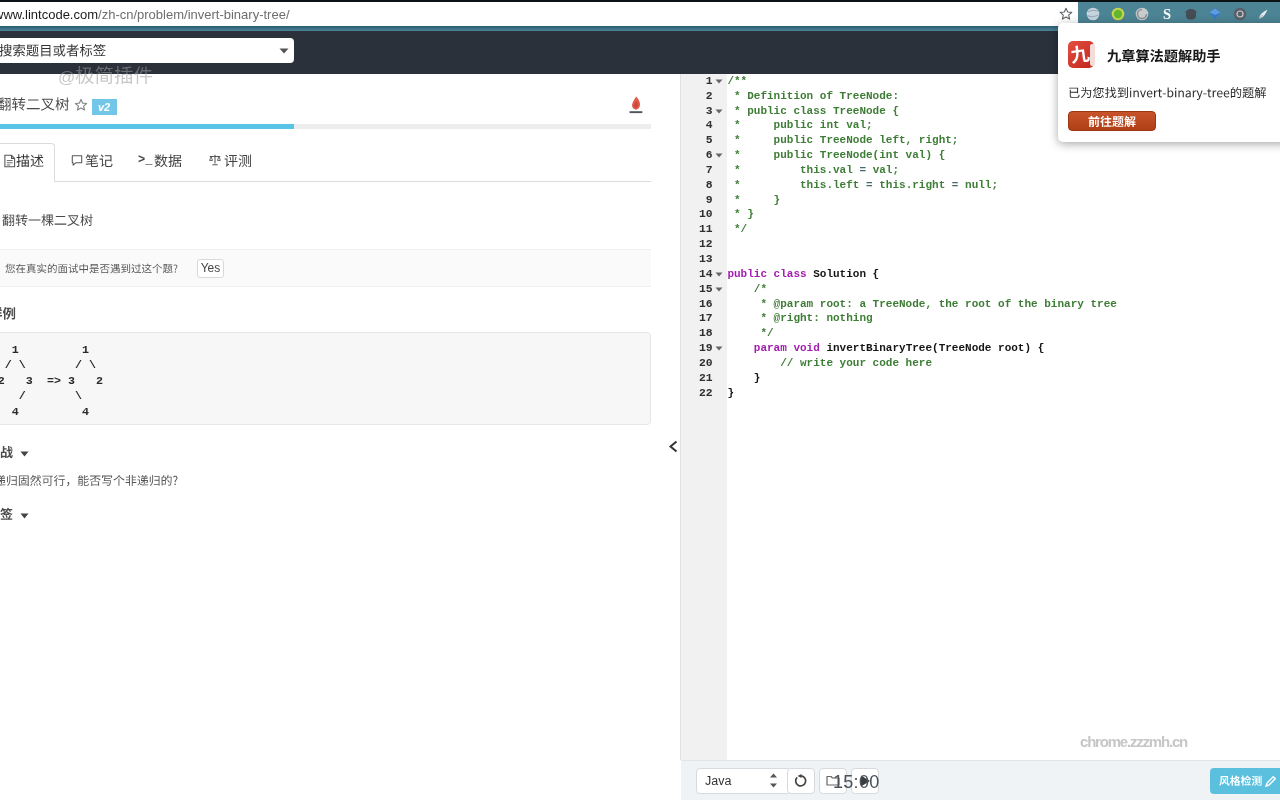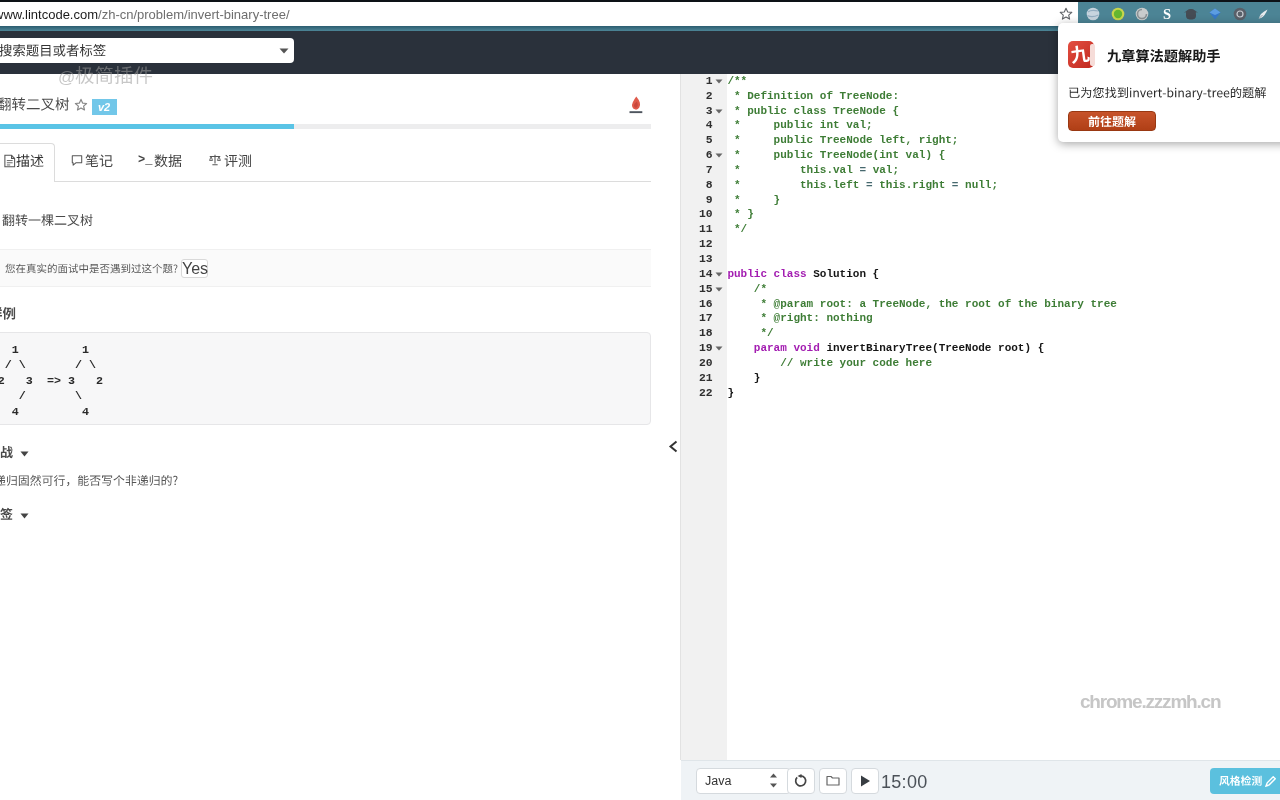--- a/index.html
+++ b/index.html
@@ -117,21 +117,21 @@
       <g transform="translate(2.00,15.00)">
         <path d="M6.6 -8.0C7.0 -7.2 7.3 -6.1 7.5 -5.4L8.2 -5.6C8.0 -6.3 7.6 -7.4 7.3 -8.2ZM9.5 -8.0C9.9 -7.2 10.3 -6.1 10.4 -5.5L11.1 -5.7C10.9 -6.3 10.6 -7.4 10.2 -8.2ZM5.2 -9.6C5.1 -9.1 4.8 -8.3 4.5 -7.8H4.1V-9.8C4.9 -9.9 5.6 -10.0 6.2 -10.2L5.7 -10.8C4.5 -10.5 2.4 -10.3 0.7 -10.2C0.8 -10.0 0.9 -9.7 0.9 -9.5C1.7 -9.6 2.5 -9.6 3.2 -9.7V-7.8H0.6V-7.0H2.9C2.3 -6.2 1.3 -5.3 0.5 -4.8C0.6 -4.5 0.8 -4.2 0.9 -3.9L1.1 -4.1V1.0H1.9V0.3H5.3V0.9H6.1V-4.2H1.2C1.9 -4.7 2.7 -5.5 3.2 -6.3V-4.4H4.1V-6.3C4.7 -5.8 5.6 -5.0 6.0 -4.6L6.5 -5.4C6.1 -5.7 4.8 -6.6 4.2 -7.0H6.3V-7.8H5.3C5.5 -8.2 5.8 -8.8 6.0 -9.3ZM1.3 -9.2C1.5 -8.8 1.7 -8.2 1.8 -7.8L2.5 -8.0C2.4 -8.4 2.2 -9.0 2.0 -9.4ZM3.3 -1.6V-0.5H1.9V-1.6ZM4.0 -1.6H5.3V-0.5H4.0ZM3.3 -2.3H1.9V-3.4H3.3ZM4.0 -2.3V-3.4H5.3V-2.3ZM6.4 -2.6 6.9 -1.9C7.3 -2.4 7.9 -3.0 8.4 -3.6V-0.1C8.4 0.1 8.4 0.1 8.2 0.1C8.1 0.1 7.6 0.1 7.1 0.1C7.2 0.4 7.3 0.8 7.4 1.0C8.1 1.0 8.5 1.0 8.8 0.8C9.1 0.7 9.2 0.4 9.2 -0.1V-10.3H6.7V-9.5H8.4V-4.7C7.7 -3.9 6.9 -3.1 6.4 -2.6ZM9.4 -2.7 9.9 -2.1C10.3 -2.5 10.8 -3.1 11.3 -3.6V-0.1C11.3 0.1 11.2 0.1 11.1 0.1C10.9 0.1 10.4 0.1 9.9 0.1C10.0 0.4 10.2 0.8 10.2 1.0C10.9 1.0 11.4 1.0 11.7 0.8C12.0 0.7 12.1 0.4 12.1 -0.1V-10.3H9.5V-9.5H11.3V-4.7C10.6 -4.0 9.9 -3.2 9.4 -2.7Z M14.1 -4.3C14.2 -4.4 14.6 -4.5 15.0 -4.5H16.2V-2.6L13.5 -2.2L13.7 -1.2L16.2 -1.7V1.0H17.1V-1.9L18.9 -2.2L18.8 -3.1L17.1 -2.8V-4.5H18.4V-5.4H17.1V-7.4H16.2V-5.4H14.9C15.3 -6.3 15.7 -7.4 16.0 -8.5H18.4V-9.4H16.3C16.4 -9.8 16.5 -10.3 16.6 -10.7L15.7 -10.9C15.6 -10.4 15.5 -9.9 15.4 -9.4H13.6V-8.5H15.1C14.8 -7.4 14.5 -6.5 14.4 -6.2C14.2 -5.7 14.0 -5.2 13.8 -5.2C13.9 -4.9 14.0 -4.5 14.1 -4.3ZM18.5 -7.0V-6.0H20.4C20.2 -5.1 19.9 -4.3 19.7 -3.6H23.4C23.0 -3.0 22.4 -2.2 21.9 -1.5C21.4 -1.8 21.0 -2.1 20.5 -2.3L19.9 -1.7C21.2 -0.9 22.8 0.3 23.5 1.1L24.2 0.3C23.8 -0.1 23.2 -0.5 22.6 -1.0C23.4 -2.1 24.3 -3.3 25.0 -4.3L24.3 -4.6L24.1 -4.5H21.0L21.4 -6.0H25.5V-7.0H21.7L22.1 -8.5H25.0V-9.4H22.4L22.8 -10.8L21.8 -10.9L21.4 -9.4H19.0V-8.5H21.2L20.7 -7.0Z M26.6 -5.6V-4.5H38.5V-5.6Z M44.5 -10.4V-5.3H47.1V-4.2H43.9V-3.3H46.6C45.8 -2.0 44.6 -0.8 43.4 -0.2C43.6 -0.0 43.9 0.3 44.0 0.5C45.1 -0.1 46.3 -1.4 47.1 -2.7V1.0H48.1V-2.8C48.8 -1.5 49.9 -0.3 50.9 0.4C51.0 0.2 51.3 -0.2 51.6 -0.4C50.5 -0.9 49.4 -2.1 48.6 -3.3H51.4V-4.2H48.1V-5.3H50.7V-10.4ZM45.4 -7.4H47.1V-6.1H45.4ZM48.0 -7.4H49.8V-6.1H48.0ZM45.4 -9.6H47.1V-8.2H45.4ZM48.0 -9.6H49.8V-8.2H48.0ZM41.5 -10.9V-8.4H39.6V-7.5H41.4C41.0 -5.7 40.2 -3.7 39.4 -2.6C39.5 -2.3 39.8 -1.9 39.9 -1.6C40.5 -2.5 41.1 -3.9 41.5 -5.3V1.0H42.4V-5.7C42.8 -5.1 43.2 -4.3 43.4 -3.9L44.0 -4.6C43.8 -5.0 42.8 -6.5 42.4 -7.0V-7.5H43.8V-8.4H42.4V-10.9Z M53.8 -9.1V-8.0H63.2V-9.1ZM52.7 -1.4V-0.3H64.3V-1.4Z M70.1 -7.5C70.8 -6.9 71.7 -6.0 72.1 -5.4L72.8 -6.0C72.4 -6.6 71.5 -7.4 70.7 -8.0ZM66.2 -9.7V-8.7H67.2C68.0 -6.2 69.1 -4.1 70.8 -2.5C69.2 -1.3 67.4 -0.4 65.4 0.2C65.6 0.4 65.9 0.8 66.0 1.0C68.0 0.4 69.9 -0.5 71.5 -1.8C73.0 -0.6 74.7 0.3 76.9 0.8C77.1 0.5 77.3 0.1 77.5 -0.1C75.4 -0.6 73.7 -1.4 72.3 -2.5C74.1 -4.2 75.5 -6.5 76.2 -9.4L75.6 -9.7L75.5 -9.7ZM68.1 -8.7H75.0C74.3 -6.4 73.1 -4.6 71.5 -3.2C70.0 -4.6 68.9 -6.5 68.1 -8.7Z M86.3 -5.6C86.8 -4.8 87.3 -3.6 87.6 -2.8L88.3 -3.2C88.1 -3.9 87.5 -5.1 87.0 -5.9ZM82.4 -6.8C83.0 -6.0 83.5 -5.0 84.0 -4.1C83.5 -2.4 82.8 -1.1 82.1 -0.3C82.3 -0.1 82.6 0.2 82.7 0.4C83.5 -0.4 84.1 -1.6 84.6 -3.0C84.9 -2.4 85.2 -1.8 85.4 -1.3L86.2 -1.9C85.9 -2.5 85.5 -3.3 85.0 -4.2C85.4 -5.6 85.6 -7.3 85.8 -9.2L85.3 -9.4L85.1 -9.3H82.7V-8.5H84.9C84.8 -7.3 84.6 -6.3 84.3 -5.3C83.9 -6.0 83.5 -6.7 83.1 -7.3ZM88.5 -10.9V-8.1H86.0V-7.2H88.5V-0.2C88.5 -0.0 88.5 0.0 88.3 0.1C88.1 0.1 87.4 0.1 86.7 0.0C86.8 0.3 86.9 0.7 87.0 1.0C88.0 1.0 88.6 0.9 88.9 0.8C89.3 0.6 89.4 0.3 89.4 -0.2V-7.2H90.5V-8.1H89.4V-10.9ZM80.1 -10.9V-8.2H78.7V-7.3H80.1C79.8 -5.5 79.1 -3.4 78.4 -2.2C78.6 -2.0 78.8 -1.7 78.9 -1.4C79.4 -2.1 79.8 -3.3 80.1 -4.5V1.0H81.0V-5.4C81.4 -4.7 81.8 -3.8 81.9 -3.4L82.5 -4.2C82.3 -4.5 81.3 -6.2 81.0 -6.8V-7.3H82.2V-8.2H81.0V-10.9Z" fill="#4a4a4a"></path>
       </g>
     </svg>
 <div style="position:absolute;left:0;top:249px;width:651px;height:38px;background:#fafafa;border-top:1px solid #f0f0f0;border-bottom:1px solid #f0f0f0"></div>
 <svg style="position:absolute;left:2.8px;top:259.9px;" width="177" height="18">
       <g transform="translate(2.00,12.50)">
         <path d="M4.9 -5.9C4.6 -5.2 4.1 -4.5 3.6 -4.0C3.7 -3.9 4.0 -3.6 4.2 -3.5C4.7 -4.0 5.3 -4.9 5.6 -5.7ZM6.5 -6.8V-3.7C6.5 -3.6 6.4 -3.6 6.3 -3.5C6.2 -3.5 5.7 -3.5 5.2 -3.5C5.3 -3.4 5.5 -3.1 5.5 -2.9C6.2 -2.9 6.6 -2.9 6.9 -3.0C7.2 -3.1 7.2 -3.3 7.2 -3.7V-6.8ZM7.8 -5.6C8.3 -5.0 8.9 -4.1 9.1 -3.5L9.8 -3.9C9.5 -4.4 9.0 -5.3 8.4 -5.9ZM2.8 -2.3V-0.4C2.8 0.4 3.1 0.6 4.3 0.6C4.6 0.6 6.6 0.6 6.9 0.6C7.9 0.6 8.1 0.3 8.3 -1.0C8.0 -1.1 7.7 -1.2 7.5 -1.3C7.5 -0.2 7.4 -0.1 6.8 -0.1C6.4 -0.1 4.7 -0.1 4.4 -0.1C3.7 -0.1 3.5 -0.1 3.5 -0.5V-2.3ZM4.3 -2.7C4.9 -2.2 5.6 -1.4 5.8 -0.9L6.5 -1.3C6.2 -1.8 5.5 -2.5 5.0 -3.1ZM8.1 -2.1C8.5 -1.4 9.0 -0.4 9.2 0.3L9.9 -0.0C9.8 -0.7 9.3 -1.6 8.8 -2.4ZM1.6 -2.2C1.3 -1.5 0.9 -0.5 0.5 0.1L1.2 0.4C1.6 -0.2 2.0 -1.2 2.3 -1.9ZM4.9 -8.8C4.6 -7.8 3.9 -6.8 3.2 -6.2C3.4 -6.1 3.7 -5.9 3.8 -5.7C4.2 -6.1 4.6 -6.6 4.9 -7.2H8.9C8.7 -6.8 8.5 -6.4 8.4 -6.1L9.1 -6.0C9.3 -6.4 9.6 -7.1 9.9 -7.7L9.4 -7.9L9.3 -7.8H5.3C5.4 -8.1 5.6 -8.4 5.6 -8.6ZM2.9 -8.9C2.3 -7.7 1.3 -6.5 0.4 -5.8C0.5 -5.6 0.8 -5.3 0.9 -5.2C1.2 -5.4 1.6 -5.8 1.9 -6.2V-2.8H2.7V-7.1C3.0 -7.6 3.3 -8.1 3.6 -8.6Z M14.6 -8.8C14.5 -8.3 14.3 -7.7 14.0 -7.2H11.2V-6.4H13.7C13.0 -5.1 12.1 -3.8 10.9 -3.0C11.0 -2.8 11.2 -2.5 11.3 -2.3C11.7 -2.6 12.2 -3.0 12.5 -3.3V0.8H13.3V-4.3C13.8 -4.9 14.2 -5.7 14.6 -6.4H20.4V-7.2H14.9C15.1 -7.7 15.3 -8.1 15.4 -8.6ZM16.8 -5.9V-3.9H14.4V-3.1H16.8V-0.1H14.0V0.6H20.3V-0.1H17.6V-3.1H20.0V-3.9H17.6V-5.9Z M27.2 -0.5C28.4 -0.1 29.6 0.4 30.3 0.8L31.0 0.3C30.2 -0.1 28.9 -0.6 27.7 -1.0ZM24.6 -1.0C24.0 -0.5 22.6 0.0 21.6 0.3C21.8 0.4 22.0 0.7 22.1 0.8C23.2 0.5 24.5 0.0 25.3 -0.5ZM25.9 -8.8 25.8 -7.9H21.9V-7.3H25.7L25.6 -6.6H23.1V-1.8H21.6V-1.2H30.9V-1.8H29.4V-6.6H26.4L26.5 -7.3H30.6V-7.9H26.6L26.8 -8.7ZM23.9 -1.8V-2.6H28.6V-1.8ZM23.9 -4.8H28.6V-4.2H23.9ZM23.9 -5.3V-6.0H28.6V-5.3ZM23.9 -3.7H28.6V-3.1H23.9Z M37.1 -1.1C38.5 -0.6 39.9 0.1 40.8 0.8L41.3 0.2C40.4 -0.5 38.9 -1.2 37.5 -1.7ZM34.0 -5.8C34.6 -5.5 35.3 -5.0 35.6 -4.6L36.1 -5.2C35.7 -5.6 35.1 -6.0 34.5 -6.4ZM33.0 -4.2C33.6 -3.9 34.3 -3.4 34.6 -3.0L35.1 -3.6C34.7 -3.9 34.0 -4.4 33.4 -4.7ZM32.4 -7.6V-5.5H33.2V-6.9H40.3V-5.5H41.1V-7.6H37.5C37.3 -8.0 37.0 -8.5 36.8 -8.9L36.0 -8.7C36.2 -8.3 36.4 -8.0 36.5 -7.6ZM32.2 -2.7V-2.0H36.0C35.4 -1.0 34.4 -0.3 32.4 0.1C32.5 0.3 32.7 0.6 32.8 0.8C35.2 0.3 36.3 -0.7 36.9 -2.0H41.3V-2.7H37.2C37.5 -3.7 37.6 -4.9 37.6 -6.4H36.8C36.7 -4.9 36.7 -3.7 36.3 -2.7Z M47.8 -4.4C48.4 -3.7 49.1 -2.6 49.4 -2.0L50.1 -2.4C49.7 -3.0 49.0 -4.0 48.4 -4.8ZM44.5 -8.8C44.4 -8.3 44.3 -7.6 44.1 -7.1H42.9V0.6H43.6V-0.3H46.6V-7.1H44.8C45.0 -7.6 45.2 -8.2 45.4 -8.7ZM43.6 -6.4H45.8V-4.2H43.6ZM43.6 -1.0V-3.5H45.8V-1.0ZM48.3 -8.9C47.9 -7.4 47.4 -6.0 46.7 -5.0C46.8 -4.9 47.2 -4.7 47.3 -4.6C47.7 -5.1 48.0 -5.7 48.3 -6.4H51.0C50.9 -2.2 50.7 -0.6 50.4 -0.3C50.2 -0.1 50.1 -0.1 49.9 -0.1C49.7 -0.1 49.0 -0.1 48.3 -0.1C48.5 0.1 48.6 0.4 48.6 0.6C49.2 0.7 49.8 0.7 50.2 0.6C50.5 0.6 50.8 0.5 51.0 0.2C51.4 -0.3 51.6 -1.9 51.7 -6.8C51.8 -6.9 51.8 -7.2 51.8 -7.2H48.6C48.8 -7.7 48.9 -8.2 49.0 -8.7Z M56.6 -3.5H58.8V-2.3H56.6ZM56.6 -4.1V-5.3H58.8V-4.1ZM56.6 -1.7H58.8V-0.5H56.6ZM53.1 -8.1V-7.4H57.2C57.1 -6.9 57.0 -6.4 56.9 -6.0H53.6V0.8H54.3V0.3H61.1V0.8H61.9V-6.0H57.7L58.1 -7.4H62.4V-8.1ZM54.3 -0.5V-5.3H55.9V-0.5ZM61.1 -0.5H59.5V-5.3H61.1Z M64.3 -8.1C64.8 -7.7 65.5 -7.0 65.8 -6.6L66.3 -7.1C66.0 -7.5 65.3 -8.2 64.8 -8.6ZM71.2 -8.4C71.6 -7.9 72.1 -7.3 72.3 -6.8L72.9 -7.2C72.6 -7.6 72.1 -8.2 71.7 -8.7ZM63.5 -5.5V-4.8H65.0V-1.0C65.0 -0.5 64.7 -0.2 64.5 -0.1C64.6 0.0 64.8 0.4 64.9 0.6C65.0 0.4 65.3 0.2 67.1 -1.0C67.0 -1.2 66.9 -1.5 66.9 -1.7L65.7 -0.9V-5.5ZM70.0 -8.8 70.1 -6.6H66.6V-5.9H70.1C70.3 -1.9 70.8 0.8 72.1 0.8C72.5 0.8 72.9 0.4 73.2 -1.4C73.0 -1.5 72.7 -1.7 72.5 -1.8C72.5 -0.8 72.3 -0.2 72.1 -0.2C71.5 -0.3 71.1 -2.6 70.9 -5.9H73.1V-6.6H70.9C70.9 -7.3 70.8 -8.0 70.8 -8.8ZM66.8 -0.6 67.0 0.1C67.9 -0.2 69.0 -0.5 70.1 -0.8L70.0 -1.5L68.8 -1.2V-3.6H69.8V-4.3H67.0V-3.6H68.1V-1.0Z M78.3 -8.8V-6.9H74.5V-2.0H75.3V-2.6H78.3V0.8H79.1V-2.6H82.2V-2.0H83.0V-6.9H79.1V-8.8ZM75.3 -3.4V-6.2H78.3V-3.4ZM82.2 -3.4H79.1V-6.2H82.2Z M86.5 -6.4H91.9V-5.5H86.5ZM86.5 -7.8H91.9V-6.9H86.5ZM85.7 -8.4V-4.9H92.7V-8.4ZM86.4 -3.1C86.2 -1.6 85.5 -0.4 84.4 0.3C84.5 0.4 84.9 0.7 85.0 0.9C85.7 0.4 86.2 -0.3 86.6 -1.1C87.5 0.3 88.8 0.6 90.9 0.6H93.8C93.9 0.4 94.0 0.1 94.1 -0.1C93.6 -0.1 91.4 -0.1 91.0 -0.1C90.5 -0.1 90.1 -0.1 89.7 -0.2V-1.6H93.2V-2.3H89.7V-3.5H93.9V-4.2H84.6V-3.5H88.9V-0.3C88.0 -0.5 87.4 -1.0 87.0 -2.0C87.1 -2.3 87.1 -2.7 87.2 -3.0Z M100.6 -5.9C101.8 -5.4 103.2 -4.6 104.0 -4.0L104.6 -4.6C103.8 -5.1 102.3 -6.0 101.1 -6.5ZM96.4 -3.1V0.8H97.2V0.3H102.4V0.8H103.2V-3.1ZM97.2 -0.4V-2.4H102.4V-0.4ZM95.2 -8.2V-7.5H99.8C98.6 -6.2 96.7 -5.2 94.9 -4.6C95.0 -4.4 95.3 -4.0 95.4 -3.8C96.8 -4.4 98.2 -5.1 99.3 -6.0V-3.4H100.1V-6.7C100.4 -6.9 100.7 -7.2 100.9 -7.5H104.3V-8.2Z M105.7 -7.7C106.4 -7.4 107.2 -6.7 107.6 -6.3L108.1 -6.9C107.7 -7.3 106.9 -7.9 106.3 -8.2ZM109.5 -2.4 109.6 -1.7 112.9 -2.0C112.9 -1.8 113.0 -1.6 113.0 -1.5L113.6 -1.7C113.5 -2.1 113.2 -2.9 112.9 -3.4L112.3 -3.3C112.5 -3.1 112.6 -2.8 112.7 -2.6L111.8 -2.5V-3.7H113.9V-1.2C113.9 -1.1 113.8 -1.1 113.7 -1.1C113.5 -1.1 113.1 -1.1 112.6 -1.1C112.7 -0.9 112.8 -0.7 112.8 -0.5C113.5 -0.5 114.0 -0.5 114.2 -0.6C114.5 -0.7 114.6 -0.9 114.6 -1.2V-4.4H111.8V-5.1H114.1V-8.5H108.9V-5.1H111.1V-4.4H108.5V-0.7H109.2V-3.7H111.1V-2.5ZM109.6 -6.5H111.1V-5.7H109.6ZM111.8 -6.5H113.4V-5.7H111.8ZM109.6 -7.9H111.1V-7.1H109.6ZM111.8 -7.9H113.4V-7.1H111.8ZM107.6 -5.1H105.6V-4.4H106.9V-1.0C106.4 -0.8 105.9 -0.4 105.4 0.2L105.9 0.9C106.5 0.2 107.0 -0.5 107.3 -0.5C107.6 -0.5 107.9 -0.1 108.4 0.1C109.1 0.6 110.0 0.7 111.2 0.7C112.4 0.7 114.1 0.7 114.9 0.6C114.9 0.4 115.0 0.0 115.1 -0.2C114.0 -0.1 112.5 0.0 111.3 0.0C110.1 0.0 109.2 -0.1 108.5 -0.5C108.1 -0.8 107.9 -1.0 107.6 -1.1Z M122.2 -7.9V-1.6H123.0V-7.9ZM124.3 -8.7V-0.4C124.3 -0.2 124.3 -0.2 124.1 -0.2C123.9 -0.1 123.3 -0.1 122.7 -0.2C122.8 0.0 123.0 0.4 123.0 0.6C123.8 0.6 124.3 0.6 124.6 0.5C125.0 0.3 125.1 0.1 125.1 -0.4V-8.7ZM116.2 -0.4 116.3 0.3C117.7 0.0 119.7 -0.3 121.6 -0.7L121.5 -1.4L119.3 -1.0V-2.6H121.4V-3.3H119.3V-4.5H118.6V-3.3H116.5V-2.6H118.6V-0.9ZM116.7 -4.6C117.0 -4.7 117.4 -4.8 120.7 -5.1C120.8 -4.8 120.9 -4.6 121.0 -4.4L121.6 -4.8C121.3 -5.4 120.6 -6.4 120.1 -7.1L119.5 -6.8C119.7 -6.4 120.0 -6.1 120.3 -5.7L117.6 -5.5C118.0 -6.0 118.4 -6.7 118.8 -7.4H121.6V-8.1H116.2V-7.4H117.9C117.6 -6.7 117.1 -6.0 117.0 -5.8C116.8 -5.6 116.7 -5.4 116.5 -5.4C116.6 -5.1 116.7 -4.8 116.7 -4.6Z M126.8 -8.1C127.4 -7.6 128.1 -6.8 128.4 -6.3L129.0 -6.8C128.7 -7.3 128.0 -8.0 127.4 -8.5ZM130.0 -5.0C130.5 -4.4 131.2 -3.4 131.5 -2.9L132.1 -3.3C131.8 -3.8 131.2 -4.7 130.6 -5.4ZM128.8 -4.9H126.5V-4.1H128.0V-1.4C127.5 -1.2 127.0 -0.8 126.4 -0.1L126.9 0.6C127.5 -0.1 128.0 -0.7 128.3 -0.7C128.6 -0.7 128.9 -0.4 129.3 -0.1C130.1 0.3 131.0 0.5 132.3 0.5C133.3 0.5 135.1 0.4 135.9 0.4C135.9 0.1 136.0 -0.3 136.1 -0.5C135.1 -0.4 133.5 -0.3 132.3 -0.3C131.1 -0.3 130.2 -0.4 129.5 -0.8C129.2 -1.0 129.0 -1.2 128.8 -1.3ZM133.6 -8.8V-6.9H129.5V-6.2H133.6V-2.0C133.6 -1.8 133.5 -1.8 133.3 -1.8C133.1 -1.8 132.3 -1.8 131.6 -1.8C131.7 -1.6 131.8 -1.2 131.8 -1.0C132.8 -1.0 133.5 -1.0 133.8 -1.1C134.2 -1.2 134.4 -1.5 134.4 -2.0V-6.2H135.8V-6.9H134.4V-8.8Z M137.1 -7.9C137.7 -7.5 138.3 -6.8 138.6 -6.3L139.3 -6.7C139.0 -7.2 138.3 -7.9 137.7 -8.4ZM139.1 -4.9H137.0V-4.1H138.4V-1.1C137.9 -0.9 137.4 -0.5 136.9 -0.0L137.4 0.8C137.9 0.2 138.5 -0.4 138.8 -0.4C139.0 -0.4 139.4 -0.1 139.8 0.1C140.5 0.5 141.4 0.6 142.7 0.6C143.7 0.6 145.5 0.6 146.4 0.5C146.4 0.3 146.5 -0.1 146.6 -0.4C145.5 -0.2 143.9 -0.2 142.7 -0.2C141.6 -0.2 140.6 -0.2 140.0 -0.6C139.6 -0.8 139.4 -1.0 139.1 -1.1ZM139.9 -5.4C140.8 -4.8 141.7 -4.1 142.5 -3.4C141.8 -2.6 140.8 -2.1 139.5 -1.6C139.7 -1.5 139.9 -1.1 140.0 -0.9C141.3 -1.4 142.3 -2.1 143.1 -3.0C144.1 -2.2 144.9 -1.5 145.4 -1.0L146.0 -1.6C145.4 -2.1 144.6 -2.8 143.6 -3.5C144.3 -4.3 144.7 -5.3 145.1 -6.4H146.4V-7.2H143.0L143.5 -7.4C143.4 -7.8 143.1 -8.4 142.7 -8.9L142.0 -8.6C142.3 -8.2 142.6 -7.6 142.7 -7.2H139.6V-6.4H144.3C144.0 -5.5 143.6 -4.7 143.0 -4.0C142.2 -4.7 141.3 -5.3 140.5 -5.8Z M151.8 -5.7V0.8H152.6V-5.7ZM152.3 -8.8C151.3 -7.1 149.4 -5.5 147.4 -4.7C147.6 -4.5 147.8 -4.2 148.0 -4.0C149.6 -4.7 151.1 -6.0 152.3 -7.4C153.7 -5.8 155.0 -4.8 156.6 -3.9C156.7 -4.2 157.0 -4.5 157.2 -4.7C155.6 -5.4 154.1 -6.4 152.7 -8.0L153.0 -8.5Z M159.3 -6.5H161.5V-5.7H159.3ZM159.3 -7.8H161.5V-7.0H159.3ZM158.6 -8.4V-5.1H162.2V-8.4ZM164.8 -5.6C164.7 -2.8 164.5 -1.5 162.3 -0.8C162.4 -0.7 162.6 -0.4 162.7 -0.3C165.1 -1.1 165.4 -2.6 165.5 -5.6ZM165.2 -2.0C165.8 -1.5 166.6 -0.8 167.0 -0.3L167.5 -0.8C167.1 -1.3 166.3 -1.9 165.6 -2.4ZM158.8 -3.2C158.7 -1.6 158.6 -0.4 157.8 0.4C158.0 0.5 158.3 0.7 158.4 0.8C158.8 0.3 159.1 -0.3 159.2 -1.0C160.2 0.4 161.7 0.6 163.9 0.6H167.3C167.4 0.4 167.5 0.1 167.6 -0.1C167.0 -0.0 164.4 -0.0 164.0 -0.0C162.7 -0.1 161.6 -0.1 160.8 -0.5V-2.0H162.6V-2.6H160.8V-3.7H162.8V-4.3H158.0V-3.7H160.1V-0.9C159.8 -1.1 159.6 -1.4 159.4 -1.8C159.4 -2.2 159.5 -2.7 159.5 -3.1ZM163.2 -6.7V-2.3H163.8V-6.1H166.3V-2.3H167.0V-6.7H165.0C165.2 -7.0 165.3 -7.3 165.4 -7.7H167.5V-8.3H162.7V-7.7H164.7C164.6 -7.4 164.4 -7.0 164.3 -6.7Z M169.9 -2.3H170.7C170.5 -4.0 172.4 -4.6 172.4 -6.1C172.4 -7.3 171.6 -8.0 170.5 -8.0C169.6 -8.0 168.9 -7.6 168.5 -7.0L169.0 -6.5C169.4 -7.0 169.8 -7.2 170.4 -7.2C171.1 -7.2 171.5 -6.7 171.5 -6.1C171.5 -4.8 169.6 -4.1 169.9 -2.3ZM170.3 0.1C170.7 0.1 171.0 -0.2 171.0 -0.6C171.0 -1.0 170.7 -1.3 170.3 -1.3C169.9 -1.3 169.6 -1.0 169.6 -0.6C169.6 -0.2 169.9 0.1 170.3 0.1Z" fill="#555555"></path>
       </g>
     </svg>
-<div style="position:absolute;left:181px;top:258.5px;width:27px;height:19px;background:#fff;border:1px solid #d9d9d9;border-radius:3px;font-size:16px;color:#444;text-align:left;line-height:17px">Yes</div>
+<div style="position:absolute;left:197px;top:258.5px;width:27px;height:19px;background:#fff;border:1px solid #d9d9d9;border-radius:3px;font-size:12px;color:#444;text-align:center;line-height:17px">Yes</div>
 <svg style="position:absolute;left:-13.2px;top:302.9px;" width="31" height="21">
       <g transform="translate(2.00,15.50)">
         <path d="M10.7 -11.5C10.5 -10.7 10.1 -9.7 9.7 -9.0H7.4L8.4 -9.3C8.2 -9.9 7.7 -10.8 7.3 -11.4L5.8 -10.9C6.2 -10.3 6.6 -9.5 6.8 -9.0H5.4V-7.5H8.3V-6.2H5.8V-4.7H8.3V-3.4H5.0V-1.9H8.3V1.2H9.9V-1.9H13.0V-3.4H9.9V-4.7H12.4V-6.2H9.9V-7.5H12.8V-9.0H11.4C11.7 -9.6 12.1 -10.3 12.4 -11.0ZM2.1 -11.5V-9.0H0.6V-7.5H2.1V-7.1C1.7 -5.6 1.1 -3.8 0.3 -2.9C0.6 -2.4 0.9 -1.7 1.1 -1.2C1.4 -1.8 1.8 -2.6 2.1 -3.5V1.2H3.7V-5.0C4.0 -4.4 4.2 -3.8 4.4 -3.4L5.4 -4.5C5.1 -4.9 4.1 -6.4 3.7 -7.0V-7.5H5.0V-9.0H3.7V-11.5Z M22.5 -10.0V-2.3H23.9V-10.0ZM24.7 -11.3V-0.8C24.7 -0.5 24.6 -0.5 24.3 -0.4C24.1 -0.4 23.3 -0.4 22.5 -0.5C22.7 -0.0 23.0 0.7 23.0 1.1C24.1 1.1 25.0 1.1 25.5 0.8C26.0 0.6 26.1 0.1 26.1 -0.7V-11.3ZM18.3 -3.6C18.6 -3.3 19.0 -2.9 19.4 -2.6C18.8 -1.5 18.1 -0.6 17.3 -0.1C17.6 0.2 18.1 0.8 18.3 1.2C20.5 -0.5 21.7 -3.4 22.0 -7.7L21.1 -7.9L20.9 -7.8H19.7C19.8 -8.3 19.9 -8.8 20.0 -9.3H22.1V-10.8H17.5V-9.3H18.5C18.1 -7.4 17.5 -5.5 16.6 -4.3C17.0 -4.1 17.6 -3.5 17.8 -3.3C18.4 -4.1 18.9 -5.2 19.3 -6.4H20.5C20.3 -5.5 20.1 -4.8 19.9 -4.1L19.1 -4.7ZM15.9 -11.4C15.4 -9.6 14.7 -7.8 13.8 -6.5C14.0 -6.1 14.4 -5.2 14.5 -4.8C14.7 -5.0 14.8 -5.3 15.0 -5.6V1.2H16.5V-8.6C16.9 -9.4 17.1 -10.2 17.4 -11.0Z" fill="#4a4a4a"></path>
       </g>
     </svg>
 <div style="position:absolute;left:-20px;top:331.5px;width:671px;height:93.5px;background:#f7f7f8;border:1px solid #e6e6e8;border-radius:4px"></div>
 <pre style="position:absolute;left:-2.2px;top:342.5px;font-size:11.7px;line-height:15.5px;color:#2a2a2a;font-weight:bold">  1         1
  / \       / \
 2   3  =&gt; 3   2
    /       \
@@ -234,31 +234,31 @@
       <path d="M7.5 0 L3.5 1.9 L7.5 3.9 Z" fill="#444"></path>
     </svg>
 <div style="position:absolute;left:819px;top:767.5px;width:28px;height:26px;background:#fff;border:1px solid #d5dade;border-radius:4px"></div>
     <svg style="position:absolute;left:826px;top:775px" width="14" height="11" viewBox="0 0 14 11">
       <path d="M1 1.5 H5 L6.5 3 H13 V10 H1 Z" fill="none" stroke="#666" stroke-width="1.2" stroke-linejoin="round"></path>
     </svg>
 <div style="position:absolute;left:851px;top:767.5px;width:28px;height:26px;background:#fff;border:1px solid #d5dade;border-radius:4px"></div>
     <svg style="position:absolute;left:860px;top:774.5px" width="11" height="12" viewBox="0 0 11 12">
       <path d="M1 0.5 L10 6 L1 11.5 Z" fill="#383d42"></path>
     </svg>
-<div style="position:absolute;left:881px;top:771px;width:60px;height:22px;font-size:18px;color:#4b5158;line-height:22px;letter-spacing:0.3px">15:00</div>
+<div style="position:absolute;left:833px;top:771px;width:60px;height:22px;font-size:18px;color:#4b5158;line-height:22px;letter-spacing:0.3px">15:00</div>
 <div style="position:absolute;left:1210px;top:767.5px;width:80px;height:26.5px;background:#5bc0de;border-radius:4px"></div>
 <svg style="position:absolute;left:1217.0px;top:772.1px;z-index:3;" width="48" height="18">
       <g transform="translate(2.00,12.80)">
         <path d="M1.6 -8.8V-5.8C1.6 -4.0 1.5 -1.5 0.3 0.1C0.6 0.3 1.2 0.8 1.4 1.0C2.7 -0.8 2.9 -3.8 2.9 -5.8V-7.6H7.8C7.8 -1.9 7.9 0.9 9.5 0.9C10.3 0.9 10.5 0.3 10.6 -1.1C10.4 -1.4 10.1 -1.8 9.8 -2.1C9.8 -1.3 9.8 -0.5 9.6 -0.5C9.0 -0.5 9.1 -3.4 9.1 -8.8ZM6.3 -6.9C6.1 -6.2 5.8 -5.5 5.4 -4.8C5.0 -5.5 4.5 -6.0 4.1 -6.6L3.0 -6.0C3.6 -5.3 4.2 -4.5 4.8 -3.7C4.1 -2.7 3.4 -1.9 2.6 -1.3C2.9 -1.0 3.3 -0.6 3.5 -0.3C4.3 -0.9 4.9 -1.7 5.5 -2.6C6.0 -1.8 6.4 -1.1 6.7 -0.5L7.9 -1.2C7.5 -1.9 6.9 -2.8 6.2 -3.8C6.7 -4.7 7.1 -5.6 7.4 -6.6Z M17.2 -6.9H19.0C18.7 -6.4 18.4 -6.0 18.1 -5.6C17.7 -6.0 17.4 -6.4 17.2 -6.8ZM12.7 -9.2V-6.9H11.3V-5.7H12.6C12.3 -4.4 11.7 -3.0 11.0 -2.1C11.2 -1.8 11.5 -1.3 11.6 -0.9C12.0 -1.5 12.4 -2.3 12.7 -3.2V1.0H13.9V-4.0C14.2 -3.7 14.4 -3.3 14.5 -3.0L14.6 -3.1C14.8 -2.9 15.1 -2.5 15.2 -2.3L15.7 -2.5V1.0H16.9V0.6H19.2V0.9H20.5V-2.6L20.6 -2.5C20.8 -2.8 21.2 -3.3 21.4 -3.6C20.5 -3.9 19.7 -4.3 19.0 -4.8C19.7 -5.6 20.3 -6.6 20.6 -7.7L19.8 -8.1L19.6 -8.0H17.9C18.0 -8.3 18.1 -8.6 18.2 -8.8L17.0 -9.2C16.6 -8.1 15.9 -7.1 15.1 -6.4V-6.9H13.9V-9.2ZM16.9 -0.5V-2.0H19.2V-0.5ZM16.9 -3.1C17.3 -3.3 17.7 -3.6 18.1 -4.0C18.5 -3.7 18.9 -3.3 19.4 -3.1ZM16.4 -5.9C16.7 -5.5 16.9 -5.2 17.2 -4.8C16.5 -4.2 15.7 -3.8 14.9 -3.5L15.2 -4.0C15.0 -4.2 14.2 -5.2 13.9 -5.5V-5.7H14.9C15.1 -5.5 15.5 -5.2 15.6 -5.0C15.9 -5.3 16.2 -5.6 16.4 -5.9Z M25.8 -3.7C26.1 -2.9 26.3 -1.9 26.4 -1.2L27.5 -1.4C27.4 -2.1 27.1 -3.2 26.8 -4.0ZM27.9 -4.1C28.1 -3.3 28.3 -2.2 28.3 -1.5L29.4 -1.7C29.3 -2.4 29.1 -3.4 28.9 -4.2ZM28.2 -9.3C27.5 -8.1 26.4 -6.9 25.3 -6.1V-7.2H24.5V-9.2H23.3V-7.2H22.0V-6.0H23.2C22.9 -4.8 22.4 -3.4 21.9 -2.6C22.1 -2.2 22.4 -1.7 22.5 -1.3C22.8 -1.7 23.0 -2.4 23.3 -3.2V1.0H24.5V-4.1C24.7 -3.7 24.8 -3.3 24.9 -3.0L25.7 -3.8C25.5 -4.1 24.7 -5.3 24.5 -5.7V-6.0H25.2L24.8 -5.8C25.0 -5.5 25.4 -5.0 25.5 -4.7C25.9 -5.0 26.3 -5.3 26.6 -5.6V-4.8H30.5V-5.7C30.8 -5.4 31.2 -5.1 31.6 -4.9C31.7 -5.2 32.0 -5.8 32.2 -6.1C31.1 -6.7 29.9 -7.6 29.1 -8.5L29.3 -8.9ZM28.4 -7.5C28.9 -7.0 29.5 -6.4 30.2 -5.9H26.9C27.5 -6.4 28.0 -6.9 28.4 -7.5ZM25.3 -0.6V0.5H31.8V-0.6H30.1C30.6 -1.6 31.2 -2.9 31.6 -4.0L30.5 -4.2C30.2 -3.1 29.6 -1.6 29.1 -0.6Z M35.7 -8.6V-1.5H36.7V-7.7H38.5V-1.6H39.5V-8.6ZM41.5 -9.0V-0.3C41.5 -0.2 41.5 -0.1 41.3 -0.1C41.2 -0.1 40.7 -0.1 40.1 -0.1C40.3 0.2 40.4 0.6 40.4 0.9C41.2 0.9 41.8 0.9 42.1 0.7C42.4 0.6 42.6 0.2 42.6 -0.3V-9.0ZM40.1 -8.2V-1.5H41.0V-8.2ZM33.1 -8.1C33.7 -7.8 34.5 -7.3 34.9 -7.0L35.7 -8.0C35.3 -8.3 34.5 -8.8 33.9 -9.1ZM32.7 -5.2C33.3 -4.9 34.1 -4.4 34.5 -4.1L35.3 -5.2C34.8 -5.5 34.0 -5.9 33.4 -6.2ZM32.9 0.2 34.1 0.9C34.5 -0.2 35.0 -1.5 35.3 -2.6L34.3 -3.3C33.9 -2.0 33.3 -0.7 32.9 0.2ZM37.1 -7.1V-2.9C37.1 -1.7 36.9 -0.6 35.2 0.2C35.4 0.3 35.7 0.8 35.8 1.0C36.8 0.5 37.3 -0.1 37.7 -0.8C38.1 -0.3 38.7 0.4 39.0 0.9L39.8 0.4C39.5 -0.1 38.9 -0.8 38.4 -1.3L37.7 -0.9C38.0 -1.6 38.0 -2.3 38.0 -2.9V-7.1Z" fill="#ffffff"></path>
       </g>
     </svg>
 <svg style="position:absolute;left:1264.5px;top:775.5px;z-index:3" width="11" height="11" viewBox="0 0 11 11">
       <path d="M1 10 L2.2 6.8 L8.2 0.8 L10.2 2.8 L4.2 8.8 Z M1 10 L3.5 9.3" fill="none" stroke="#fff" stroke-width="1.4"></path>
     </svg>
-<div style="position:absolute;left:1080px;top:690px;width:160px;height:24px;font-size:19px;font-weight:bold;color:#c6c6c6;letter-spacing:-1.2px;line-height:24px">chrome.zzzmh.cn</div>
+<div style="position:absolute;left:1080px;top:730px;width:160px;height:24px;font-size:15px;font-weight:bold;color:#c6c6c6;letter-spacing:-1.2px;line-height:24px">chrome.zzzmh.cn</div>
 <div style="position:absolute;left:1058px;top:23px;width:240px;height:119px;background:#fff;border-radius:5px;box-shadow:0 2px 10px rgba(0,0,0,0.35);z-index:10"></div>
 <div style="position:absolute;left:1068px;top:41px;width:26px;height:27px;background:linear-gradient(135deg,#e34f41,#c0271d);border-radius:5px;z-index:11"></div>
 <div style="position:absolute;left:1090px;top:44px;width:5px;height:22px;background:#f6dcd8;border-radius:2px;z-index:10.5;z-index:11"></div>
 <svg style="position:absolute;left:1070px;top:43px;z-index:12" width="24" height="24">
       <g transform="translate(1.5,19.5) rotate(-8)">
         <path d="M1.4 -11.5V-9.2H5.9C5.6 -5.3 4.4 -2.1 0.4 -0.1C1.0 0.3 1.7 1.1 2.1 1.7C6.5 -0.7 7.9 -4.5 8.4 -9.2H11.8V-1.7C11.8 0.7 12.4 1.4 14.3 1.4C14.7 1.4 15.8 1.4 16.2 1.4C18.0 1.4 18.6 0.4 18.8 -2.7C18.1 -2.9 17.2 -3.3 16.6 -3.7C16.5 -1.3 16.5 -0.8 16.0 -0.8C15.8 -0.8 14.9 -0.8 14.7 -0.8C14.2 -0.8 14.2 -0.9 14.2 -1.7V-11.5H8.5C8.6 -12.9 8.6 -14.4 8.6 -15.9H6.1C6.1 -14.3 6.1 -12.9 6.1 -11.5Z" fill="#fff"></path>
       </g>
     </svg>
 <svg style="position:absolute;left:1105.2px;top:44.7px;z-index:12;" width="118" height="22">
       <g transform="translate(2.00,16.20)">

